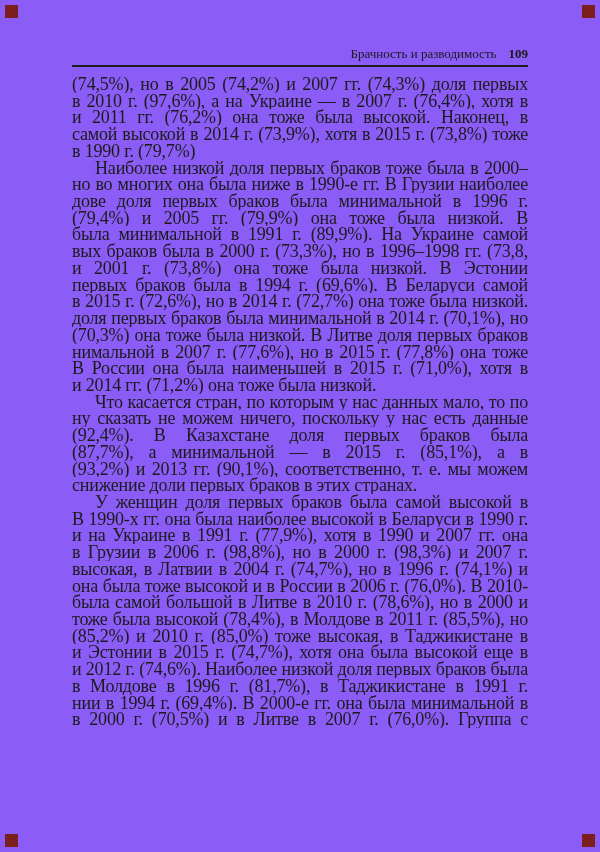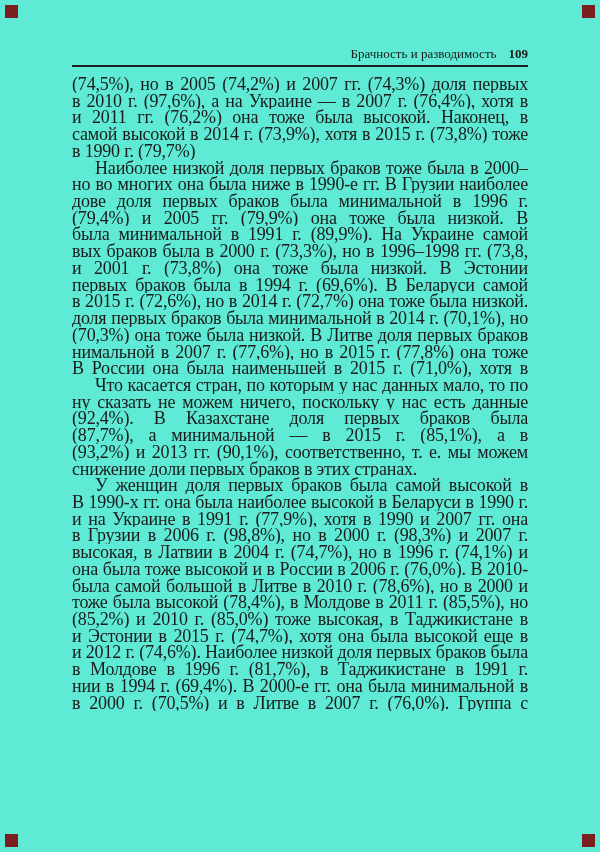--- a/index.html
+++ b/index.html
@@ -37,21 +37,21 @@
     height:16.72px; line-height:16.72px;
     text-align:justify; text-align-last:justify;
     overflow:hidden;
   }
   .line.flush  { text-align-last:left; }
   .line.indent { padding-left:23px; }
 </style>
 </head>
 <body>
 
-<div class="page" style="background: #5eead4; color: rgb(27, 27, 27);">
+<div class="page" style="background: #8b5cf6; color: rgb(27, 27, 27);">
   <div class="corner tl" style="background: rgb(123, 30, 30);"></div>
   <div class="corner tr" style="background: rgb(123, 30, 30);"></div>
   <div class="corner bl" style="background: rgb(123, 30, 30);"></div>
   <div class="corner br" style="background: rgb(123, 30, 30);"></div>
 
   <div class="running-head">
     <span>Брачность и разводимость</span><span class="num">109</span>
   </div>
 
   <div class="rule"></div>
@@ -68,20 +68,21 @@
       <div class="line">(79,4%) и 2005 гг. (79,9%) она тоже была низкой. В Таджикистане она</div>
       <div class="line">была минимальной в 1991 г. (89,9%). На Украине самой низкой доля пер-</div>
       <div class="line">вых браков была в 2000 г. (73,3%), но в 1996–1998 гг. (73,8, 73,9 и 73,4%)</div>
       <div class="line">и 2001 г. (73,8%) она тоже была низкой. В Эстонии минимальной доля</div>
       <div class="line">первых браков была в 1994 г. (69,6%). В Беларуси самой низкой она была</div>
       <div class="line">в 2015 г. (72,6%), но в 2014 г. (72,7%) она тоже была низкой. В Латвии</div>
       <div class="line">доля первых браков была минимальной в 2014 г. (70,1%), но в 2000 г.</div>
       <div class="line">(70,3%) она тоже была низкой. В Литве доля первых браков была ми-</div>
       <div class="line">нимальной в 2007 г. (77,6%), но в 2015 г. (77,8%) она тоже была низкой.</div>
       <div class="line">В России она была наименьшей в 2015 г. (71,0%), хотя в 2013 (71,7%)</div>
+      <div class="line flush">и 2014 гг. (71,2%) она тоже была низкой.</div>
       <div class="line indent">Что касается стран, по которым у нас данных мало, то по Азербайджа-</div>
       <div class="line">ну сказать не можем ничего, поскольку у нас есть данные только за 2015 г.</div>
       <div class="line">(92,4%). В Казахстане доля первых браков была максимальной в 2011 г.</div>
       <div class="line">(87,7%), а минимальной — в 2015 г. (85,1%), а в Кыргызстане — в 2010</div>
       <div class="line">(93,2%) и 2013 гг. (90,1%), соответственно, т. е. мы можем предполагать</div>
       <div class="line flush">снижение доли первых браков в этих странах.</div>
       <div class="line indent">У женщин доля первых браков была самой высокой в 2000–2010-е гг.</div>
       <div class="line">В 1990-х гг. она была наиболее высокой в Беларуси в 1990 г. (80,7%)</div>
       <div class="line">и на Украине в 1991 г. (77,9%), хотя в 1990 и 2007 гг. она тоже была</div>
       <div class="line">в Грузии в 2006 г. (98,8%), но в 2000 г. (98,3%) и 2007 г. (98,4%) тоже</div>

